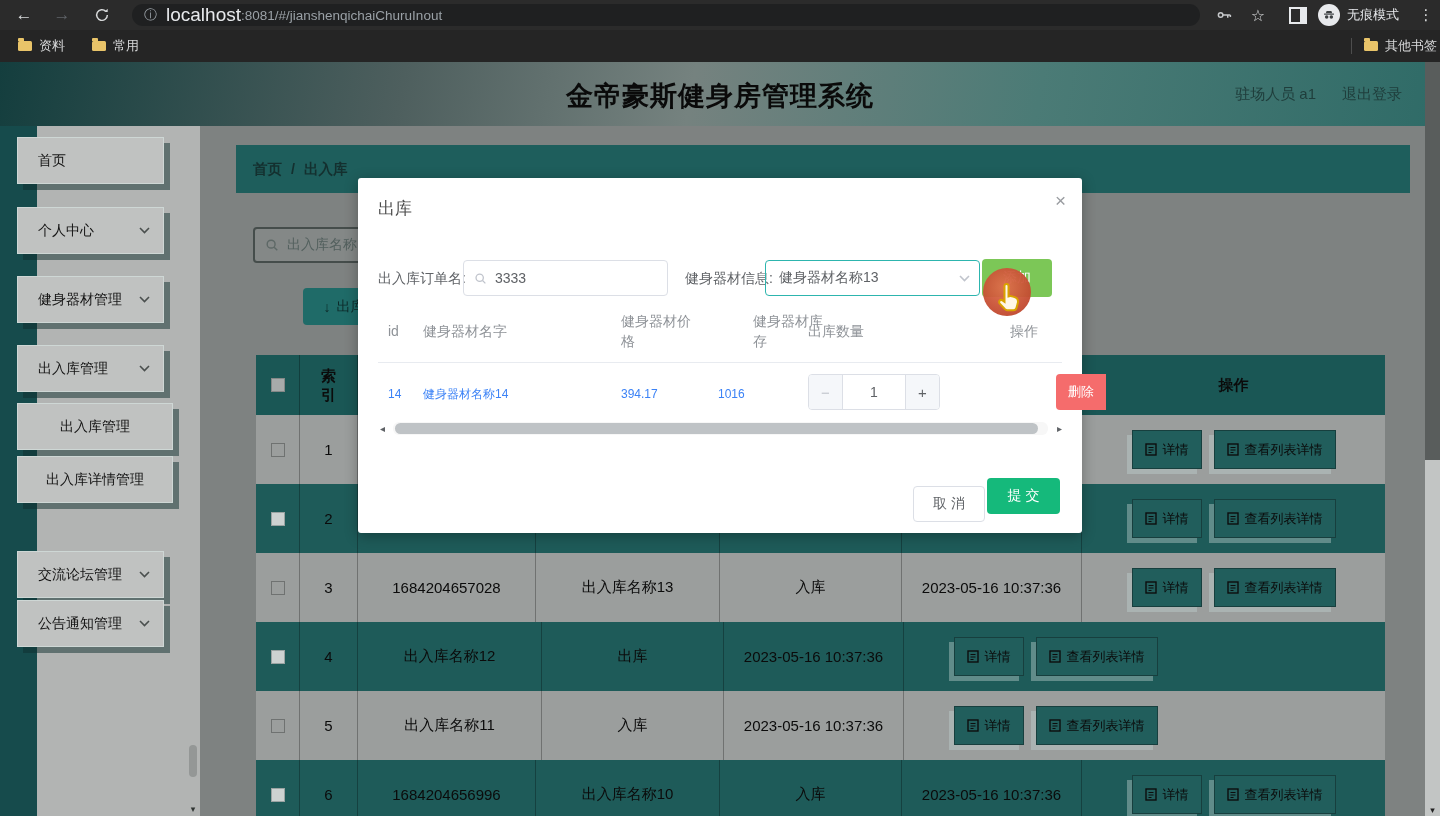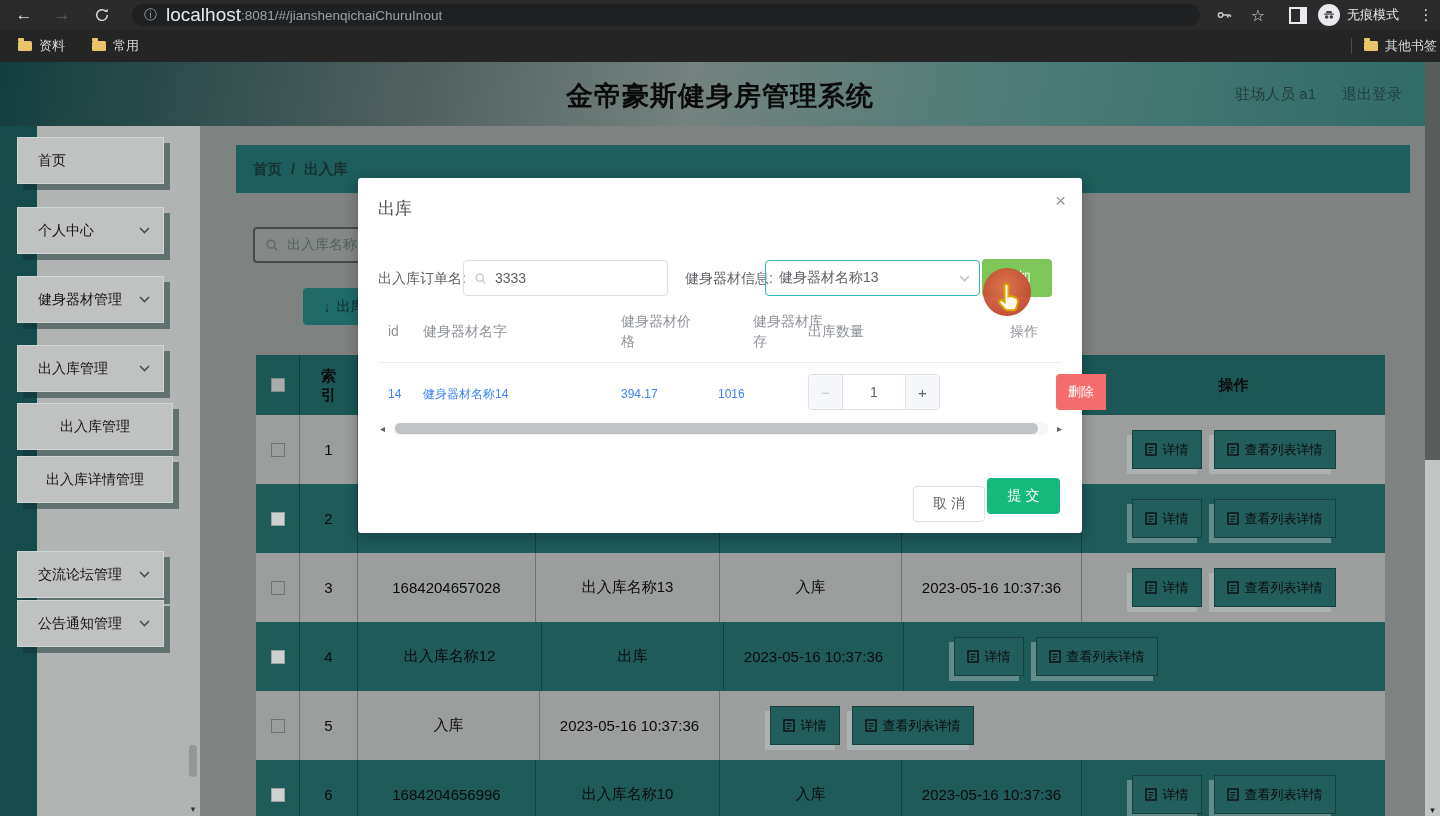--- a/index.html
+++ b/index.html
@@ -394,20 +394,21 @@
               </span>
               <span>查看列表详情</span>
             </span>
           </div>
         </div>
         <div class="trow grey" style="top: 565px;">
           <div class="cell" style="width: 44px;">
             <span class="cb"></span>
           </div>
           <div class="cell" style="width: 58px;">5</div>
+          <div class="cell" style="width: 184px;">出入库名称11</div>
           <div class="cell" style="width: 182px;">入库</div>
           <div class="cell" style="width: 180px;">2023-05-16 10:37:36</div>
           <div class="cell" style="width: 303px;">
             <span class="op-btn">
               <span class="doc">
                 <svg width="12" height="13" viewBox="0 0 12 13">
                   <rect x="1" y="1" width="10" height="11" fill="none" stroke="#0d0d0d" stroke-width="1.4"></rect>
                   <path d="M3.5 4.5h5M3.5 7h5M3.5 9.5h3" stroke="#0d0d0d" stroke-width="1.1"></path>
                 </svg>
               </span>

